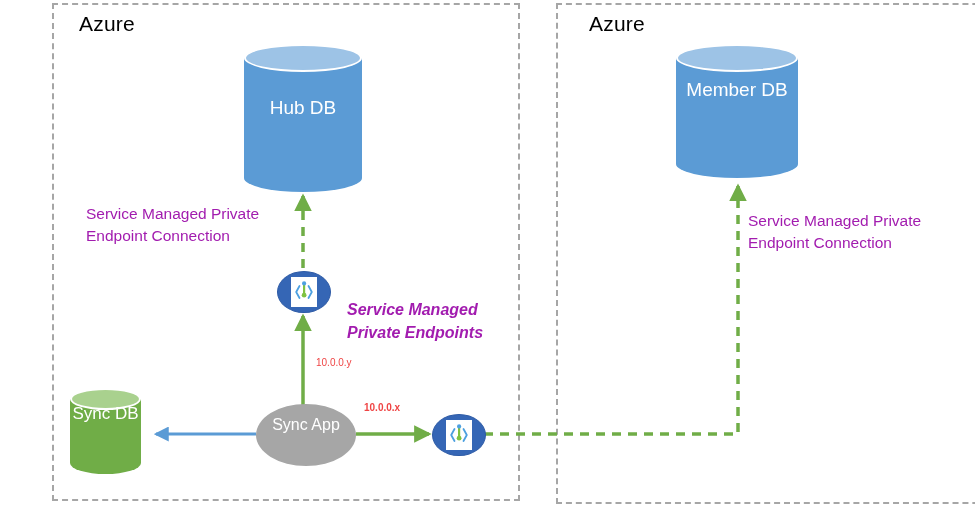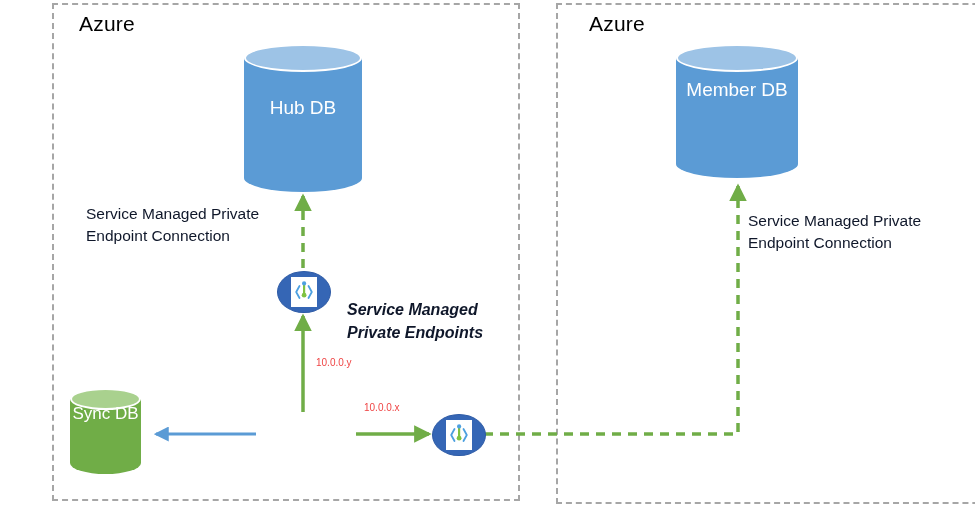--- a/index.html
+++ b/index.html
@@ -53,27 +53,27 @@
   .pe .tile{position:absolute;left:50%;top:50%;transform:translate(-50%,-50%);
             width:26px;height:30px;background:#fff;}
   .pe svg{position:absolute;left:0;top:0;}
   #pe-hub{left:229px;top:271px;}
   #pe-member{left:384px;top:414px;}
 
   
   #wires{position:absolute;left:0;top:0;width:975px;height:508px;pointer-events:none;}
 
   
-  .note{position:absolute;font-size:15.5px;color:#0f172a;line-height:1.45;white-space:pre-line;}
+  .note{position:absolute;font-size:15.5px;color:#a21caf;line-height:1.45;white-space:pre-line;}
   #note-hub{left:38px;top:203px;}
   #note-member{left:700px;top:210px;}
   #note-smpe{left:299px;top:298px;font-weight:bold;font-size:16px;line-height:1.45;font-style:italic;}
   .ip{position:absolute;font-size:10px;color:#ef4444;}
   #ip-y{left:268px;top:357px;}
-  #ip-x{left:316px;top:402px;}
+  #ip-x{left:316px;top:402px;font-weight:bold;}
 </style>
 </head>
 <body>
 
 <div id="canvas">
 
   <div id="zone-left" class="zone"></div>
   <div id="zone-left-label" class="zone-label">Azure</div>
 
   <div id="zone-right" class="zone"></div>
@@ -116,20 +116,24 @@
   </div>
 
   <div id="sync-db" class="cyl">
     <div class="bot"></div>
     <div class="body"></div>
     <div class="top"></div>
     <div class="label">Sync
 DB</div>
   </div>
 
+  <div id="sync-app">
+    <div class="label">Sync
+App</div>
+  </div>
 
   <div id="pe-hub" class="pe">
     <div class="tile">
       <svg width="26" height="30" viewBox="0 0 26 30">
         <path d="M8.5,9 L5.2,15 L8.5,21" fill="none" stroke="#4da0e0" stroke-width="1.8" stroke-linecap="round" stroke-linejoin="round"></path>
         <path d="M17.5,9 L20.8,15 L17.5,21" fill="none" stroke="#4da0e0" stroke-width="1.8" stroke-linecap="round" stroke-linejoin="round"></path>
         <rect x="12" y="7.5" width="2.2" height="9" fill="#7fc241"></rect>
         <circle cx="13.1" cy="6.4" r="2.1" fill="#4da0e0"></circle>
         <circle cx="13.1" cy="18.2" r="2.4" fill="#7fc241"></circle>
       </svg>

